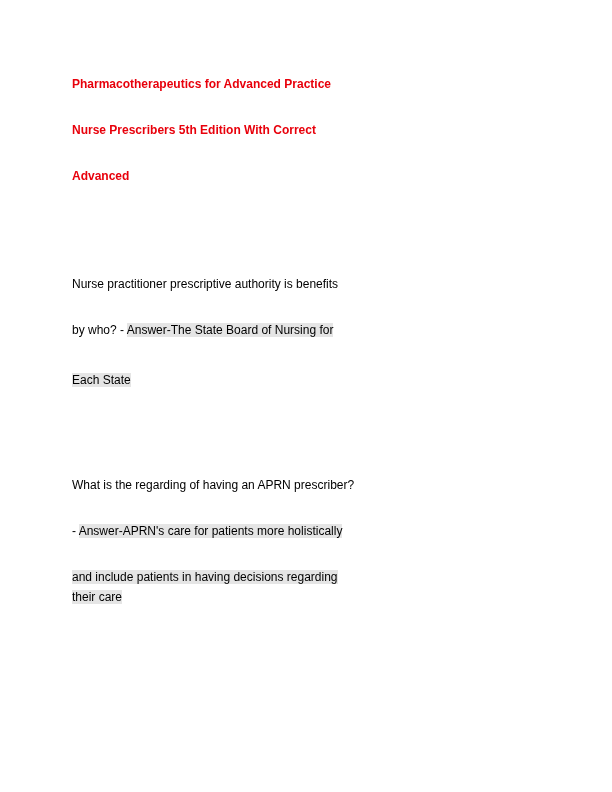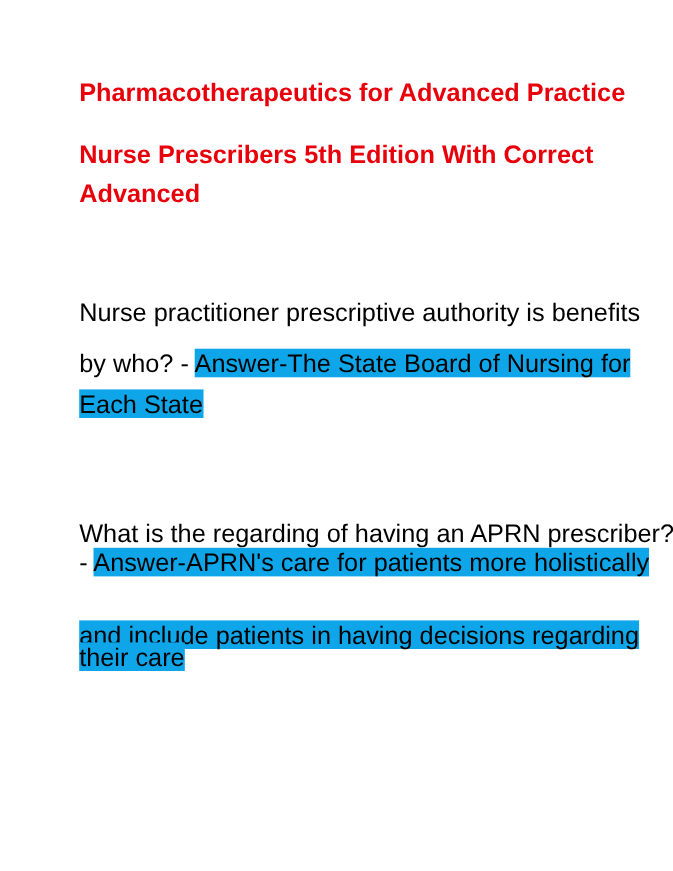--- a/index.html
+++ b/index.html
@@ -1,35 +1,35 @@
 <!DOCTYPE html>
 <html><head>
 <meta charset="utf-8">
 <style>
   html, body { margin:0; padding:0; background:#ffffff; }
   body { width:612px; height:792px; position:relative; overflow:hidden; font-family:"Liberation Sans", sans-serif; }
-  .line { position:absolute; left:72px; white-space:nowrap; font-size:23px; line-height:22px; color:#000; }
+  .line { position:absolute; left:72px; white-space:nowrap; font-size:12px; line-height:22px; color:#000; }
   .title { color:#e8000b; font-weight:bold; }
-  .hl { background:#0ea5e9; }
+  .hl { background:#e5e5e5; }
 </style>
 </head>
 <body>
 
 <div>
   <div>
     <div class="line title" style="top:73px">Pharmacotherapeutics for Advanced Practice</div>
-    <div class="line title" style="top:129px">Nurse Prescribers 5th Edition With Correct</div>
+    <div class="line title" style="top:119px">Nurse Prescribers 5th Edition With Correct</div>
     <div class="line title" style="top:165px">Advanced</div>
   </div>
 
   <div>
     <div class="line" style="top:273px">Nurse practitioner prescriptive authority is benefits</div>
     <div class="line" style="top:319px"><span>by who? - </span><span class="hl">Answer-The State Board of Nursing for</span></div>
-    <div class="line" style="top:356px"><span class="hl">Each State</span></div>
+    <div class="line" style="top:369px"><span class="hl">Each State</span></div>
   </div>
 
   <div>
     <div class="line" style="top:474px">What is the regarding of having an APRN prescriber?</div>
-    <div class="line" style="top:500px"><span>- </span><span class="hl">Answer-APRN's care for patients more holistically</span></div>
+    <div class="line" style="top:520px"><span>- </span><span class="hl">Answer-APRN's care for patients more holistically</span></div>
     <div class="line" style="top:566px"><span class="hl">and include patients in having decisions regarding</span></div>
     <div class="line" style="top:586px"><span class="hl">their care</span></div>
   </div>
 </div>
 
 </body></html>

